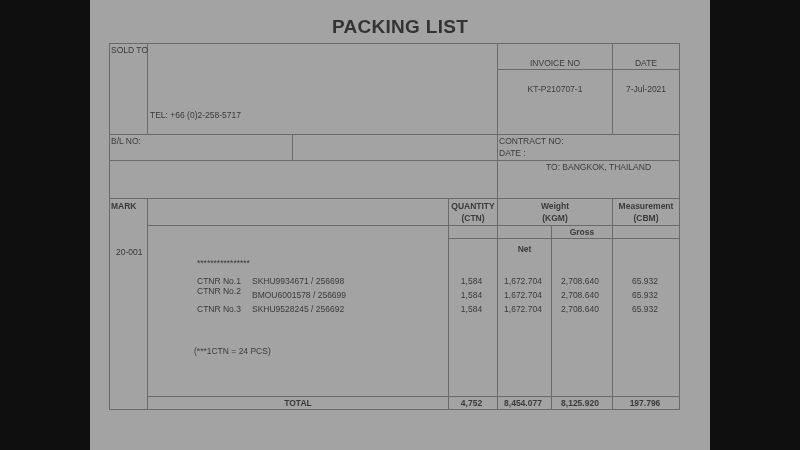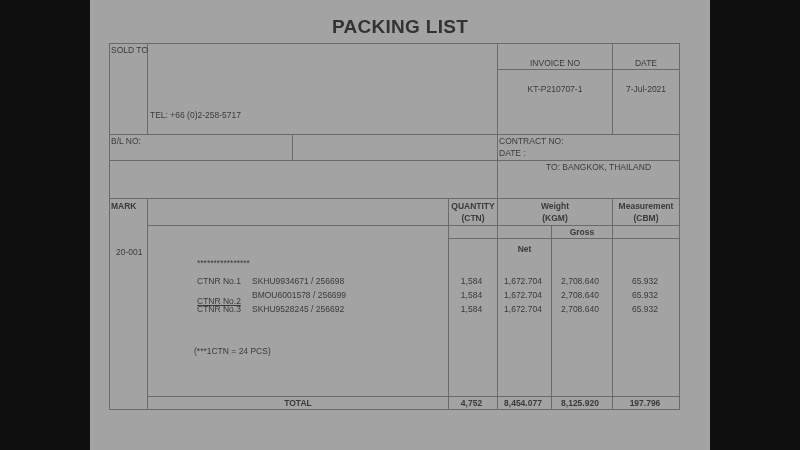--- a/index.html
+++ b/index.html
@@ -72,21 +72,21 @@
 
   <div>
     <div class="t" style="left:107px; top:276px;">CTNR No.1</div>
     <div class="t" style="left:162px; top:276px;">SKHU9934671 / 256698</div>
     <div class="t r" style="left:359px; width:45px; top:276px;">1,584</div>
     <div class="t r" style="left:408px; width:50px; top:276px;">1,672.704</div>
     <div class="t r" style="left:462px; width:56px; top:276px;">2,708.640</div>
     <div class="t r" style="left:523px; width:64px; top:276px;">65.932</div>
   </div>
   <div>
-    <div class="t" style="left:107px; top:296px;text-decoration:underline;">CTNR No.2</div>
+    <div class="t" style="left:107px; top:286px;">CTNR No.2</div>
     <div class="t" style="left:162px; top:290px;">BMOU6001578 / 256699</div>
     <div class="t r" style="left:359px; width:45px; top:290px;">1,584</div>
     <div class="t r" style="left:408px; width:50px; top:290px;">1,672.704</div>
     <div class="t r" style="left:462px; width:56px; top:290px;">2,708.640</div>
     <div class="t r" style="left:523px; width:64px; top:290px;">65.932</div>
   </div>
   <div>
     <div class="t" style="left:107px; top:304px;">CTNR No.3</div>
     <div class="t" style="left:162px; top:304px;">SKHU9528245 / 256692</div>
     <div class="t r" style="left:359px; width:45px; top:304px;">1,584</div>

